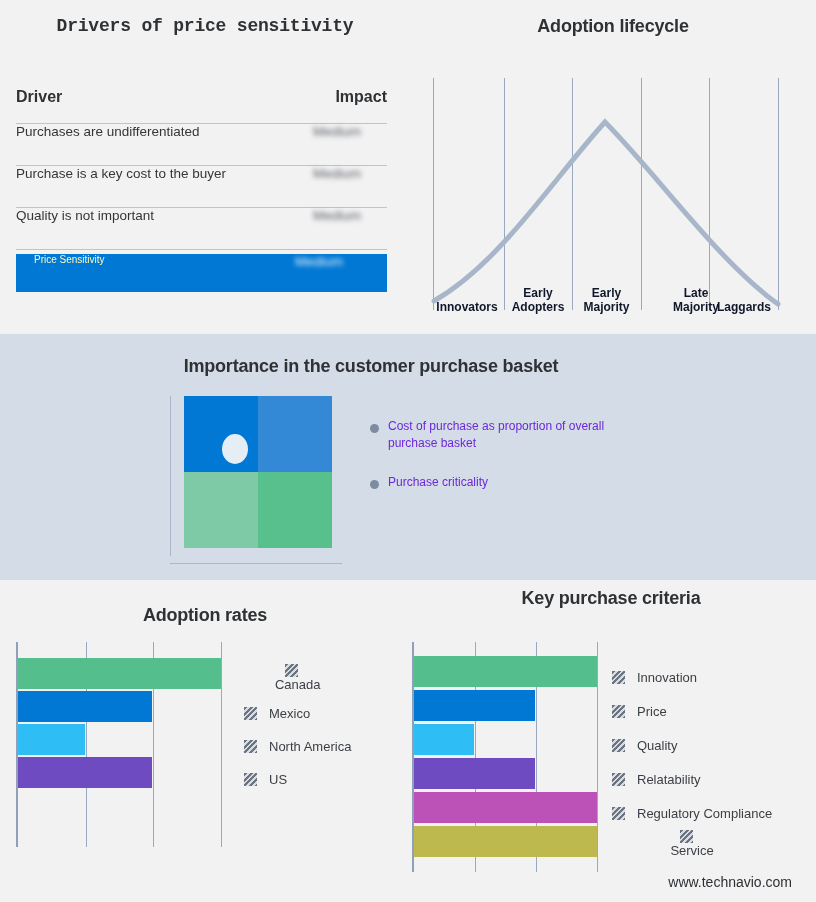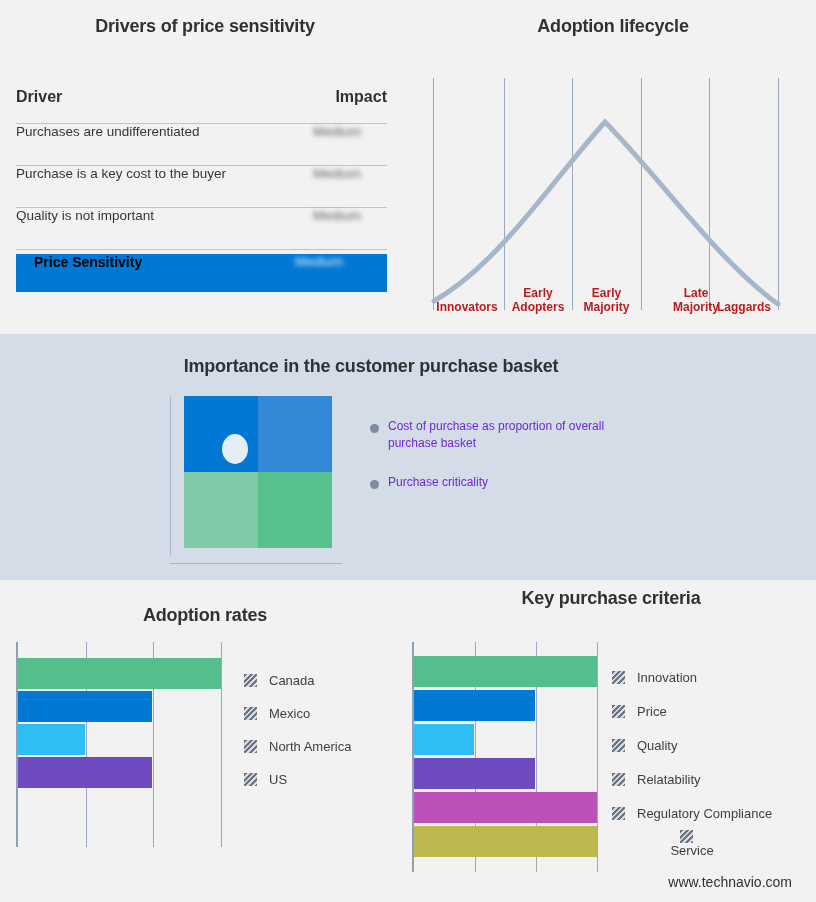--- a/index.html
+++ b/index.html
@@ -47,21 +47,21 @@
     position: absolute;
     font-size: 18px;
     font-weight: bold;
     color: #2f3234;
     text-align: center;
     letter-spacing: -0.2px;
   }
 
   
   #panel-drivers { position: absolute; left: 0; top: 0; width: 410px; height: 334px; }
-  #drivers-title { left: 0; top: 16px; width: 410px; }
+  #drivers-title { left: 0; top: 16px; width: 410px; font-family: Liberation Mono, monospace; }
 
   .drivers-table {
     position: absolute;
     left: 16px;
     top: 88px;
     width: 371px;
   }
   .dt-row {
     display: flex;
     justify-content: space-between;
@@ -94,23 +94,22 @@
     user-select: none;
   }
   .dt-highlight {
     background: #0078d4;
     border-bottom: none;
     height: 38px;
     padding: 0 18px;
     margin-top: 4px;
   }
   .dt-highlight .dt-driver {
-    color: #000000;
-    font-size: 14px;
-    font-weight: bold;
+    color: #fef9c3;
+    font-size: 10px;
   }
   .dt-highlight .dt-impact {
     color: #eaf3fb;
   }
 
   
   #panel-lifecycle { position: absolute; left: 410px; top: 0; width: 406px; height: 334px; }
   #lifecycle-title { left: 0; top: 16px; width: 406px; }
 
   .lc-plot {
@@ -139,21 +138,21 @@
     top: 280px;
     width: 370px;
     height: 34px;
   }
   .lc-label {
     position: absolute;
     bottom: 0;
     text-align: center;
     font-size: 12px;
     font-weight: bold;
-    color: #b91c1c;
+    color: #0f172a;
     line-height: 14px;
   }
 
   
   #panel-importance { position: absolute; left: 0; top: 334px; width: 816px; height: 246px; }
   #importance-title { left: 0; top: 22px; width: 742px; }
 
   .quad-wrap {
     position: absolute;
     left: 170px;
@@ -385,21 +384,21 @@
           <div class="bc-axis" style="height: 205px;"></div>
           <div class="bc-gridline" style="left: 70px; height: 205px;"></div>
           <div class="bc-gridline" style="left: 137px; height: 205px;"></div>
           <div class="bc-gridline" style="left: 205px; height: 205px;"></div>
           <div class="bc-bar" title="Canada: 100" style="top: 16px; height: 31px; width: 203px; background: rgb(84, 190, 141);"></div>
           <div class="bc-bar" title="Mexico: 66" style="top: 49px; height: 31px; width: 134px; background: rgb(0, 120, 212);"></div>
           <div class="bc-bar" title="North America: 33" style="top: 82px; height: 31px; width: 67px; background: rgb(46, 189, 245);"></div>
           <div class="bc-bar" title="US: 66" style="top: 115px; height: 31px; width: 134px; background: rgb(111, 75, 193);"></div>
         </div>
       <div class="bc-legend" id="adoption-legend" style="left:228px; top:22px;">
-          <div class="bc-legend-item" style="height: 33px;">
+          <div class="bc-legend-item" style="height: 33px; flex-direction: column;">
             <span class="bc-swatch"></span>
             <span class="bc-legend-label">Canada</span>
           </div>
           <div class="bc-legend-item" style="height: 33px;">
             <span class="bc-swatch"></span>
             <span class="bc-legend-label">Mexico</span>
           </div>
           <div class="bc-legend-item" style="height: 33px;">
             <span class="bc-swatch"></span>
             <span class="bc-legend-label">North America</span>

